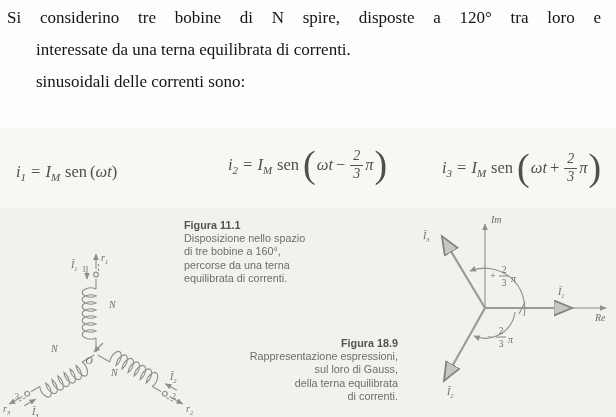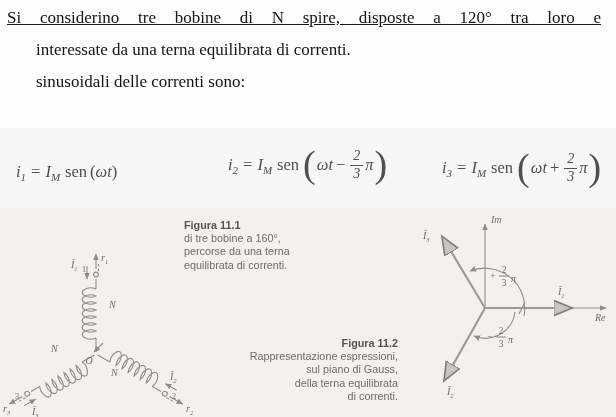--- a/index.html
+++ b/index.html
@@ -3,21 +3,21 @@
 <meta charset="utf-8">
 <style>
   html,body{margin:0;padding:0;}
   .page{position:relative;width:616px;height:417px;background:#fdfdfb;overflow:hidden;
         font-family:"Liberation Serif",serif;color:#141414;}
   .scan-mid{position:absolute;left:0;top:128px;width:616px;height:80px;background:#f7f7f3;}
   .scan-low{position:absolute;left:0;top:208px;width:616px;height:209px;background:#f2f1ec;}
 
   
   .text-block{position:absolute;left:7px;top:2px;width:594px;font-size:17px;line-height:32px;}
-  .jl{text-align:justify;text-align-last:justify;text-decoration:underline;}
+  .jl{text-align:justify;text-align-last:justify;}
   .ll{text-align:left;margin-left:29px;}
   .ivar{font-style:italic;}
   .ivar sub{font-size:11px;}
 
   
   .formula{position:absolute;font-size:16.5px;font-style:italic;color:#504f4b;white-space:nowrap;text-align:center;}
   .formula .up{font-style:normal;}
   .formula sub{font-size:11px;}
   .feq{margin:0 5px;font-style:normal;}
   .ffn{margin:0 3px 0 5px;font-style:normal;}
@@ -72,29 +72,30 @@
 
   <div class="formula" style="left:442px;top:153px;">
     <span>i</span><sub>3</sub><span class="feq">=</span><span>I</span><sub>M</sub><span class="ffn">sen</span><span class="bigp">(</span><span>ωt</span><span class="fsign">+</span><span class="frac">
         <span class="num">2</span>
         <span class="den">3</span>
       </span><span>π</span><span class="bigp">)</span>
   </div>
 
   <div class="caption" style="left:184px;top:219px;width:142px;">
     <div class="cap-title">Figura 11.1</div>
+    <div>Disposizione nello spazio</div>
     <div>di tre bobine a 160°,</div>
     <div>percorse da una terna</div>
     <div>equilibrata di correnti.</div>
   </div>
 
   <div class="caption cap-right" style="left:244px;top:337px;width:154px;">
-    <div class="cap-title">Figura 11.2</div>
+    <div class="cap-title">Figura 18.9</div>
     <div>Rappresentazione espressioni,</div>
-    <div>sul piano di Gauss,</div>
+    <div>sul loro di Gauss,</div>
     <div>della terna equilibrata</div>
     <div>di correnti.</div>
   </div>
 
   <svg class="fig-svg" style="left:2px;top:212px;" width="200" height="205" viewBox="0 0 200 205">
     <defs>
       <marker id="a1" markerWidth="8" markerHeight="8" refX="5.5" refY="3" orient="auto">
         <path d="M0,0.4 L6,3 L0,5.6 Z" fill="#8f8e88"></path>
       </marker>
     </defs>

